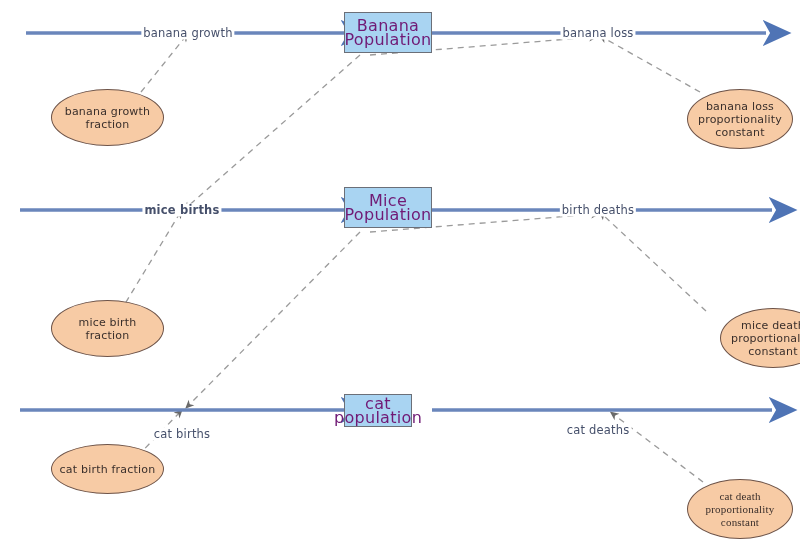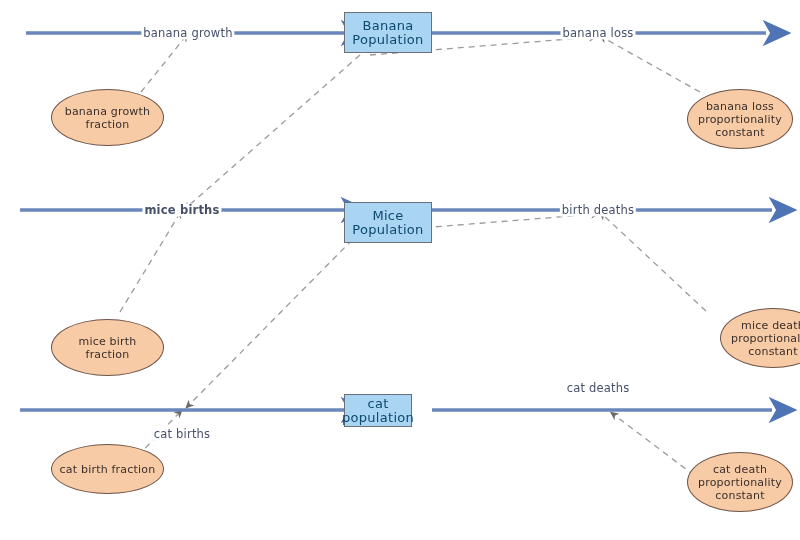--- a/index.html
+++ b/index.html
@@ -28,22 +28,22 @@
   
   .stock {
     position: absolute;
     box-sizing: border-box;
     background: #a9d4f2;
     border: 1.6px solid #6b6f78;
     display: flex;
     align-items: center;
     justify-content: center;
     text-align: center;
-    color: #0c4a6e;
-    font-size: 13px;
+    color: #701a75;
+    font-size: 16px;
     line-height: 14px;
     letter-spacing: 0.3px;
     white-space: pre-line;
     z-index: 4;
   }
   
   .converter {
     position: absolute;
     box-sizing: border-box;
     background: #f7cba5;
@@ -106,42 +106,42 @@
         <line x1="20" y1="210" x2="344" y2="210" stroke="#6a86bb" stroke-width="3.4" marker-end="url(#flow-arrow)"></line>
         <line x1="432" y1="210" x2="772" y2="210" stroke="#6a86bb" stroke-width="3.4" marker-end="url(#flow-arrow)"></line>
         <line x1="20" y1="410" x2="344" y2="410" stroke="#6a86bb" stroke-width="3.4" marker-end="url(#flow-arrow)"></line>
         <line x1="432" y1="410" x2="772" y2="410" stroke="#6a86bb" stroke-width="3.4" marker-end="url(#flow-arrow)"></line>
       </g>
   </svg>
 
   <div id="stock-layer">
       <div class="stock" style="left: 344px; top: 12px; width: 88px; height: 41px;">Banana
 Population</div>
-      <div class="stock" style="left: 344px; top: 202px; width: 88px; height: 41px;">Mice
+      <div class="stock" style="left: 344px; top: 187px; width: 88px; height: 41px;">Mice
 Population</div>
       <div class="stock" style="left: 344px; top: 394px; width: 68px; height: 33px;">cat population</div>
     </div>
   <div id="converter-layer">
       <div class="converter" style="left: 51px; top: 89px; width: 113px; height: 57px;">banana growth
 fraction</div>
       <div class="converter" style="left: 687px; top: 89px; width: 106px; height: 60px;">banana loss
 proportionality
 constant</div>
-      <div class="converter" style="left: 51px; top: 319px; width: 113px; height: 57px;">mice birth
+      <div class="converter" style="left: 51px; top: 300px; width: 113px; height: 57px;">mice birth
 fraction</div>
       <div class="converter" style="left: 720px; top: 308px; width: 106px; height: 60px;">mice death
 proportionality
 constant</div>
       <div class="converter" style="left: 51px; top: 444px; width: 113px; height: 50px;">cat birth fraction</div>
-      <div class="converter" style="left: 687px; top: 452px; width: 106px; height: 60px;">cat death
+      <div class="converter" style="left: 687px; top: 479px; width: 106px; height: 60px; font-family: Liberation Serif, serif;">cat death
 proportionality
 constant</div>
     </div>
   <div id="flow-label-layer">
       <div class="flow-label" style="left: 188px; top: 33px;">banana growth</div>
       <div class="flow-label" style="left: 598px; top: 33px;">banana loss</div>
       <div class="flow-label" style="left: 182px; top: 210px; font-weight: bold;">mice births</div>
       <div class="flow-label" style="left: 598px; top: 210px;">birth deaths</div>
       <div class="flow-label" style="left: 182px; top: 434px;">cat births</div>
-      <div class="flow-label" style="left: 598px; top: 388px;">cat deaths</div>
+      <div class="flow-label" style="left: 598px; top: 430px;">cat deaths</div>
     </div>
 
 </div>
 
 </body></html>

